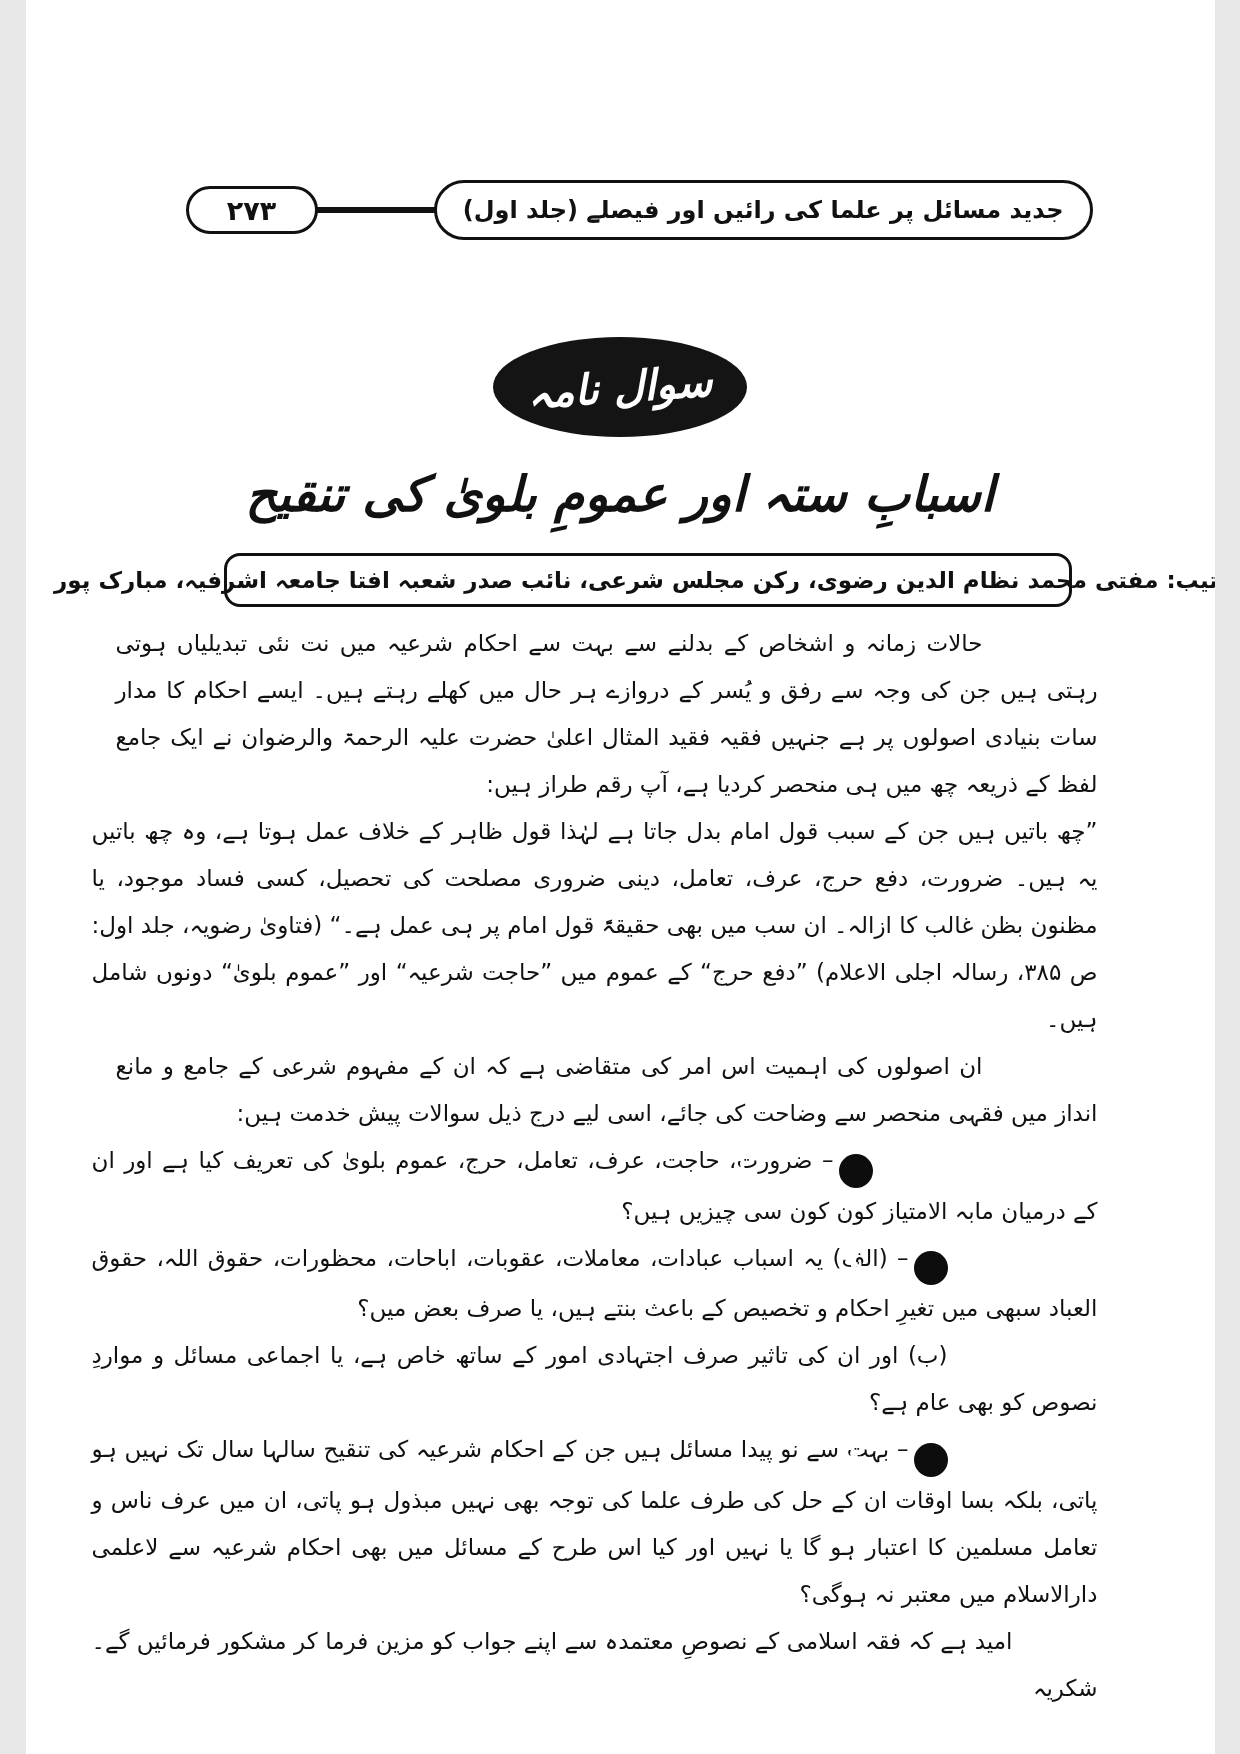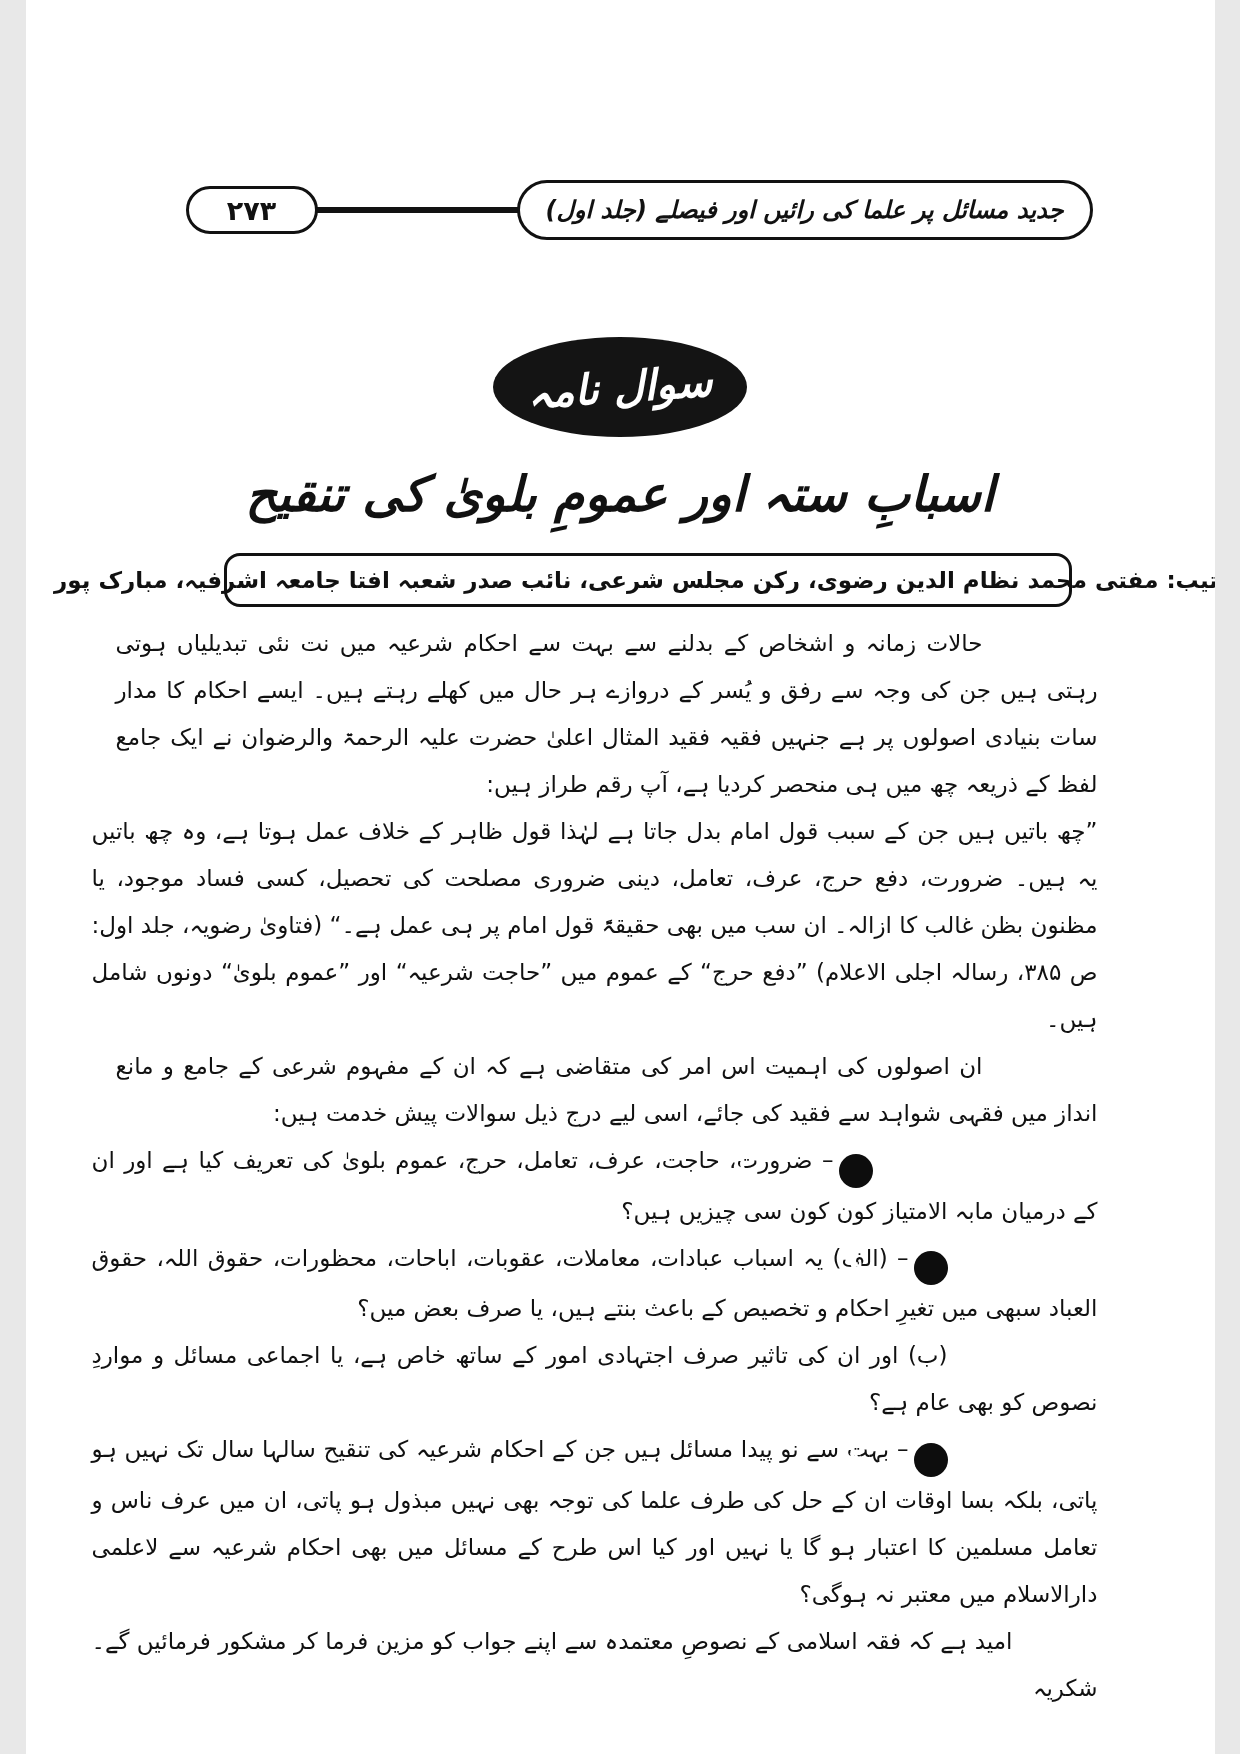--- a/index.html
+++ b/index.html
@@ -29,21 +29,21 @@
     min-width:132px; height:48px; border-radius:26px;
     font-size:27px; padding:0 18px;
   }
   .double-rule {
     flex:1; height:3px; margin:0 -4px;
     border-top:3px solid #111; border-bottom:3px solid #111;
     align-self:center; z-index:1;
   }
   .book-title-pill {
     height:60px; border-radius:32px; padding:8px 26px;
-    font-size:24px; direction:rtl;font-style:italic;
+    font-size:24px; direction:rtl;
   }
 
   
   .banner {
     position:absolute; top:337px; left:50%; transform:translateX(-50%);
     width:254px; height:100px;
     background:#141414; border-radius:50%;
     display:flex; align-items:center; justify-content:center;
   }
   .banner-text {
@@ -111,21 +111,21 @@
   <div class="byline-box">
     <span>ترتیب: مفتی محمد نظام الدین رضوی، رکن مجلس شرعی، نائب صدر شعبہ افتا جامعہ اشرفیہ، مبارک پور</span>
   </div>
 
   <main class="body-text">
 
     <p class="para indent">حالات زمانہ و اشخاص کے بدلنے سے بہت سے احکام شرعیہ میں نت نئی تبدیلیاں ہوتی رہتی ہیں جن کی وجہ سے رفق و یُسر کے دروازے ہر حال میں کھلے رہتے ہیں۔ ایسے احکام کا مدار سات بنیادی اصولوں پر ہے جنہیں فقیہ فقید المثال اعلیٰ حضرت علیہ الرحمۃ والرضوان نے ایک جامع لفظ کے ذریعہ چھ میں ہی منحصر کردیا ہے، آپ رقم طراز ہیں:</p>
 
     <p class="para">”چھ باتیں ہیں جن کے سبب قول امام بدل جاتا ہے لہٰذا قول ظاہر کے خلاف عمل ہوتا ہے، وہ چھ باتیں یہ ہیں۔ ضرورت، دفع حرج، عرف، تعامل، دینی ضروری مصلحت کی تحصیل، کسی فساد موجود، یا مظنون بظن غالب کا ازالہ۔ ان سب میں بھی حقیقۃً قول امام پر ہی عمل ہے۔“ (فتاویٰ رضویہ، جلد اول: ص ۳۸۵، رسالہ اجلی الاعلام) ”دفع حرج“ کے عموم میں ”حاجت شرعیہ“ اور ”عموم بلویٰ“ دونوں شامل ہیں۔</p>
 
-    <p class="para indent">ان اصولوں کی اہمیت اس امر کی متقاضی ہے کہ ان کے مفہوم شرعی کے جامع و مانع انداز میں فقہی شواہد سے فقید کی جائے، اسی لیے درج ذیل سوالات پیش خدمت ہیں:</p>
+    <p class="para indent">ان اصولوں کی اہمیت اس امر کی متقاضی ہے کہ ان کے مفہوم شرعی کے جامع و مانع انداز میں فقہی منحصر سے وضاحت کی جائے، اسی لیے درج ذیل سوالات پیش خدمت ہیں:</p>
 
     <p class="para q-deep"><span class="qnum">۱</span><span>– ضرورت، حاجت، عرف، تعامل، حرج، عموم بلویٰ کی تعریف کیا ہے اور ان کے درمیان مابہ الامتیاز کون کون سی چیزیں ہیں؟</span></p>
 
 
     <p class="para q-med"><span class="qnum">۳</span><span>– (الف) یہ اسباب عبادات، معاملات، عقوبات، اباحات، محظورات، حقوق اللہ، حقوق العباد سبھی میں تغیرِ احکام و تخصیص کے باعث بنتے ہیں، یا صرف بعض میں؟</span></p>
 
     <p class="para q-med">(ب) اور ان کی تاثیر صرف اجتہادی امور کے ساتھ خاص ہے، یا اجماعی مسائل و مواردِ نصوص کو بھی عام ہے؟</p>
 
     <p class="para q-med"><span class="qnum">۴</span><span>– بہت سے نو پیدا مسائل ہیں جن کے احکام شرعیہ کی تنقیح سالہا سال تک نہیں ہو پاتی، بلکہ بسا اوقات ان کے حل کی طرف علما کی توجہ بھی نہیں مبذول ہو پاتی، ان میں عرف ناس و تعامل مسلمین کا اعتبار ہو گا یا نہیں اور کیا اس طرح کے مسائل میں بھی احکام شرعیہ سے لاعلمی دارالاسلام میں معتبر نہ ہوگی؟</span></p>
 

